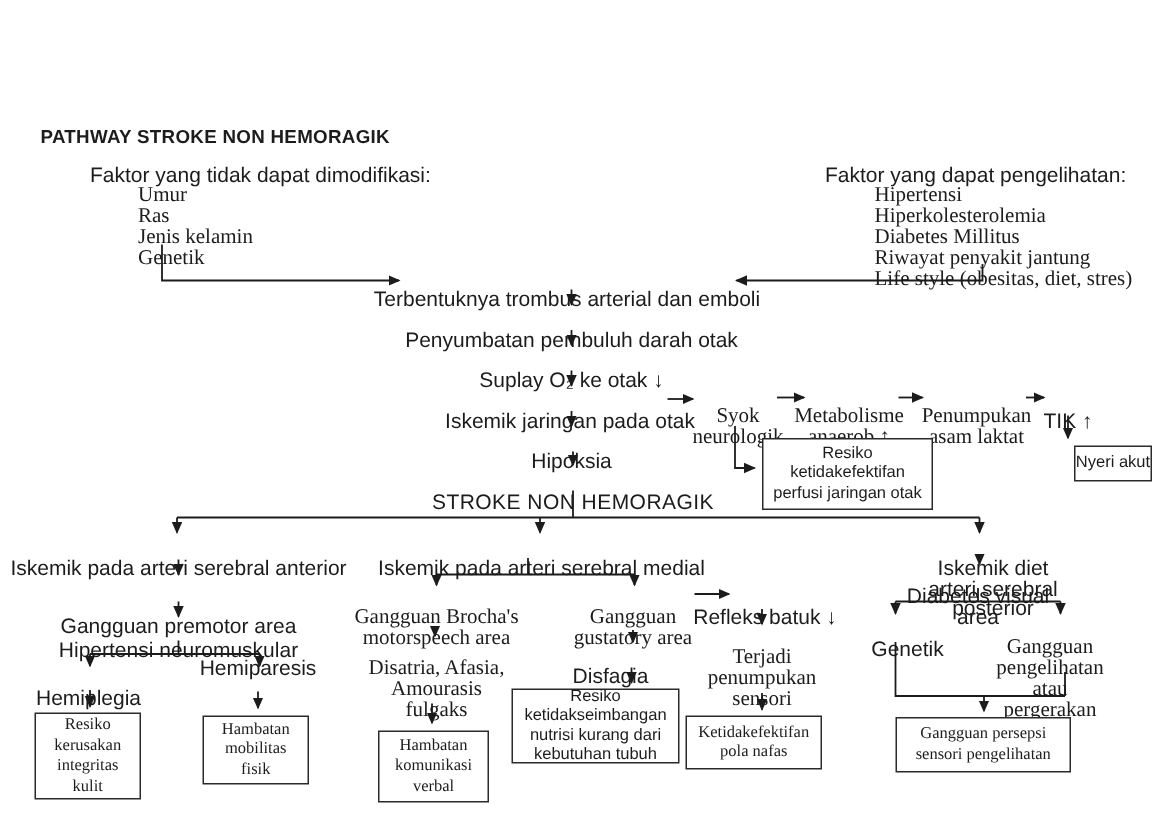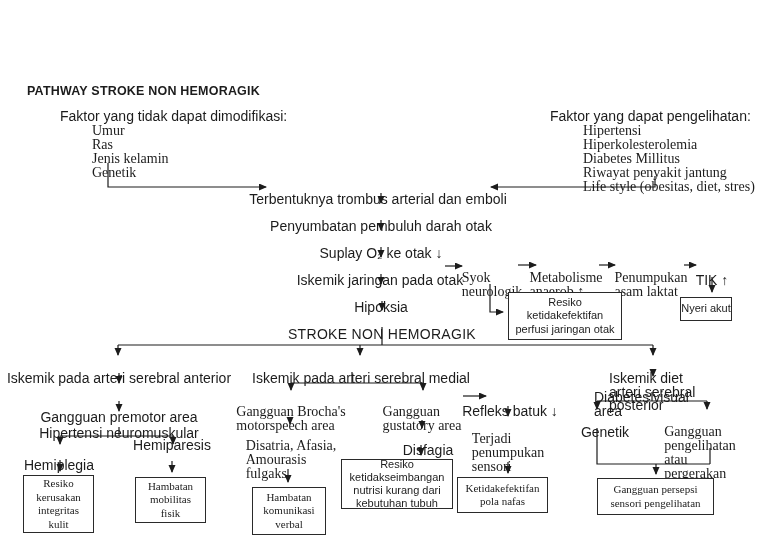--- a/index.html
+++ b/index.html
@@ -6,21 +6,21 @@
   body{
     width:768px;height:543px;position:relative;background:#ffffff;
     font-family:"Liberation Sans","DejaVu Sans",sans-serif;
     color:#1c1c1c;overflow:hidden;
   }
   .node{
     position:absolute;font-size:14px;line-height:13.5px;
     white-space:pre-line;
     margin-top:13px;
   }
-  .c{transform:translateX(-50%);}
+  .c{transform:translateX(-50%);text-align:center;}
   .lh14{line-height:14px;font-family:Liberation Serif, serif;}
   .box{
     position:absolute;border:1.6px solid #2a2a2a;box-sizing:border-box;
     display:flex;align-items:center;justify-content:center;
     text-align:center;font-size:11px;line-height:13.5px;white-space:pre-line;
     background:#fff;
   }
   #title{
     position:absolute;left:27px;top:84px;
     font-family:Liberation Sans, sans-serif;
@@ -102,21 +102,21 @@
 <div class="node c" style="left:381px;top:288px">Hipoksia</div>
 <div class="node c" style="left:382px;top:315px;letter-spacing:.3px">STROKE NON HEMORAGIK</div>
 
 <div class="node c lh14" style="left:492px;top:258px">Syok
 neurologik</div>
 <div class="node c lh14" style="left:566px;top:258px">Metabolisme
 anaerob ↑</div>
 <div class="node c lh14" style="left:651px;top:258px">Penumpukan
 asam laktat</div>
 <div class="node c" style="left:712px;top:261px">TIK ↑</div>
-<div class="box" style="left:680px;top:297px;width:52px;height:24px">Nyeri akut</div>
+<div class="box" style="left:716px;top:297px;width:52px;height:24px">Nyeri akut</div>
 <div class="box" style="left:508px;top:292px;width:114px;height:48px">Resiko
 ketidakefektifan
 perfusi jaringan otak</div>
 
 <div class="node c" style="left:119px;top:359px">Iskemik pada arteri serebral anterior</div>
 <div class="node c" style="left:119px;top:398px">Gangguan premotor area</div>
 <div class="node c" style="left:119px;top:414px">Hipertensi neuromuskular</div>
 <div class="node c" style="left:59px;top:446px">Hemiplegia</div>
 <div class="node c" style="left:172px;top:426px">Hemiparesis</div>
 <div class="box lh14" style="left:23px;top:475px;width:71px;height:58px">Resiko
@@ -129,21 +129,21 @@
 
 <div class="node c" style="left:361px;top:359px">Iskemik pada arteri serebral medial</div>
 <div class="node c lh14" style="left:291px;top:392px">Gangguan Brocha's
 motorspeech area</div>
 <div class="node c lh14" style="left:422px;top:392px">Gangguan
 gustatory area</div>
 <div class="node c" style="left:510px;top:392px">Refleks batuk ↓</div>
 <div class="node c lh14" style="left:291px;top:426px">Disatria, Afasia,
 Amourasis
 fulgaks</div>
-<div class="node c" style="left:428px;top:431px">Disfagia</div>
+<div class="node c" style="left:407px;top:431px">Disfagia</div>
 <div class="node c lh14" style="left:508px;top:419px">Terjadi
 penumpukan
 sensori</div>
 <div class="box lh14" style="left:252px;top:487px;width:74px;height:48px">Hambatan
 komunikasi
 verbal</div>
 <div class="box" style="left:341px;top:459px;width:112px;height:50px;line-height:13px">Resiko
 ketidakseimbangan
 nutrisi kurang dari
 kebutuhan tubuh</div>

